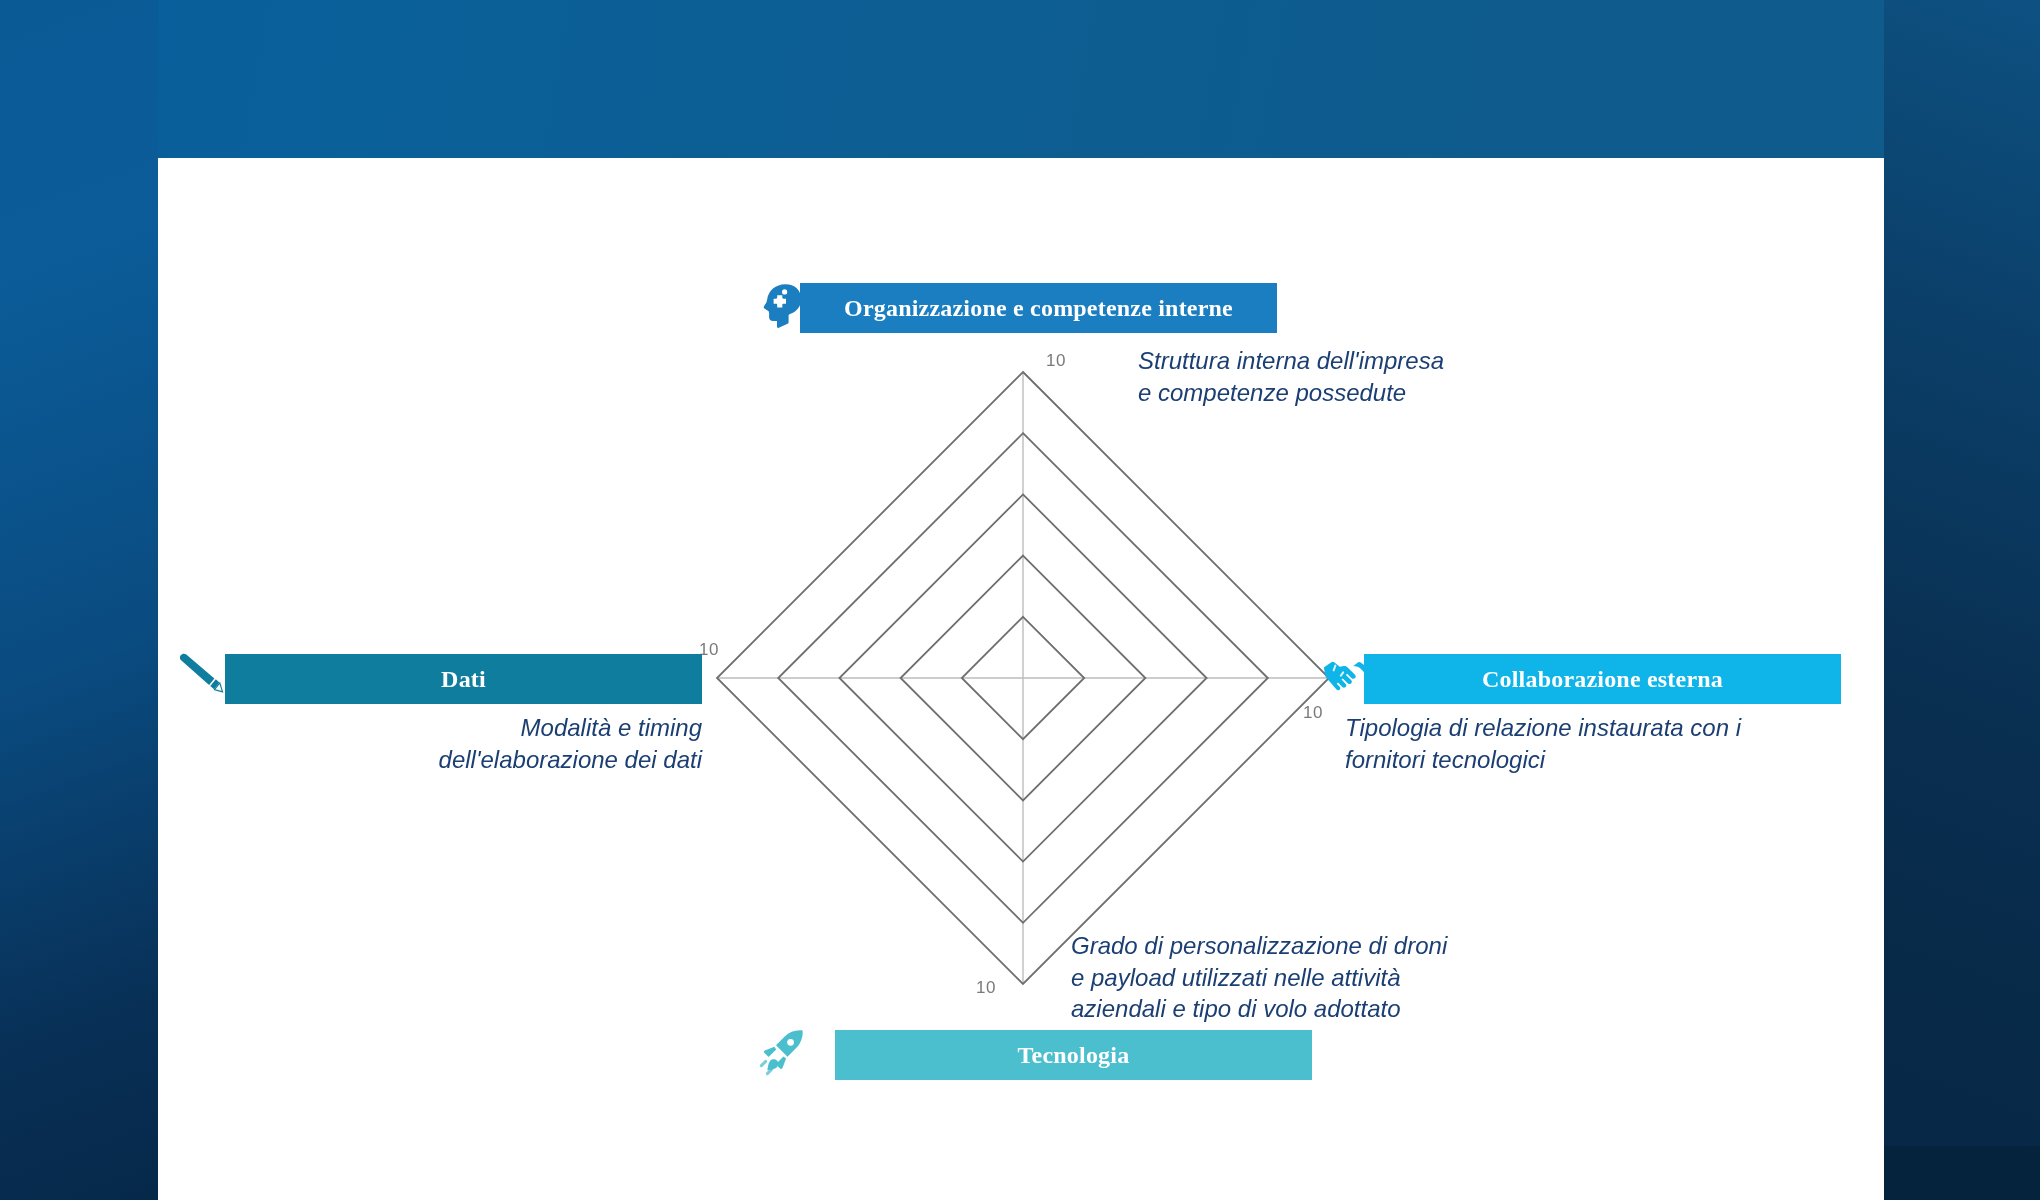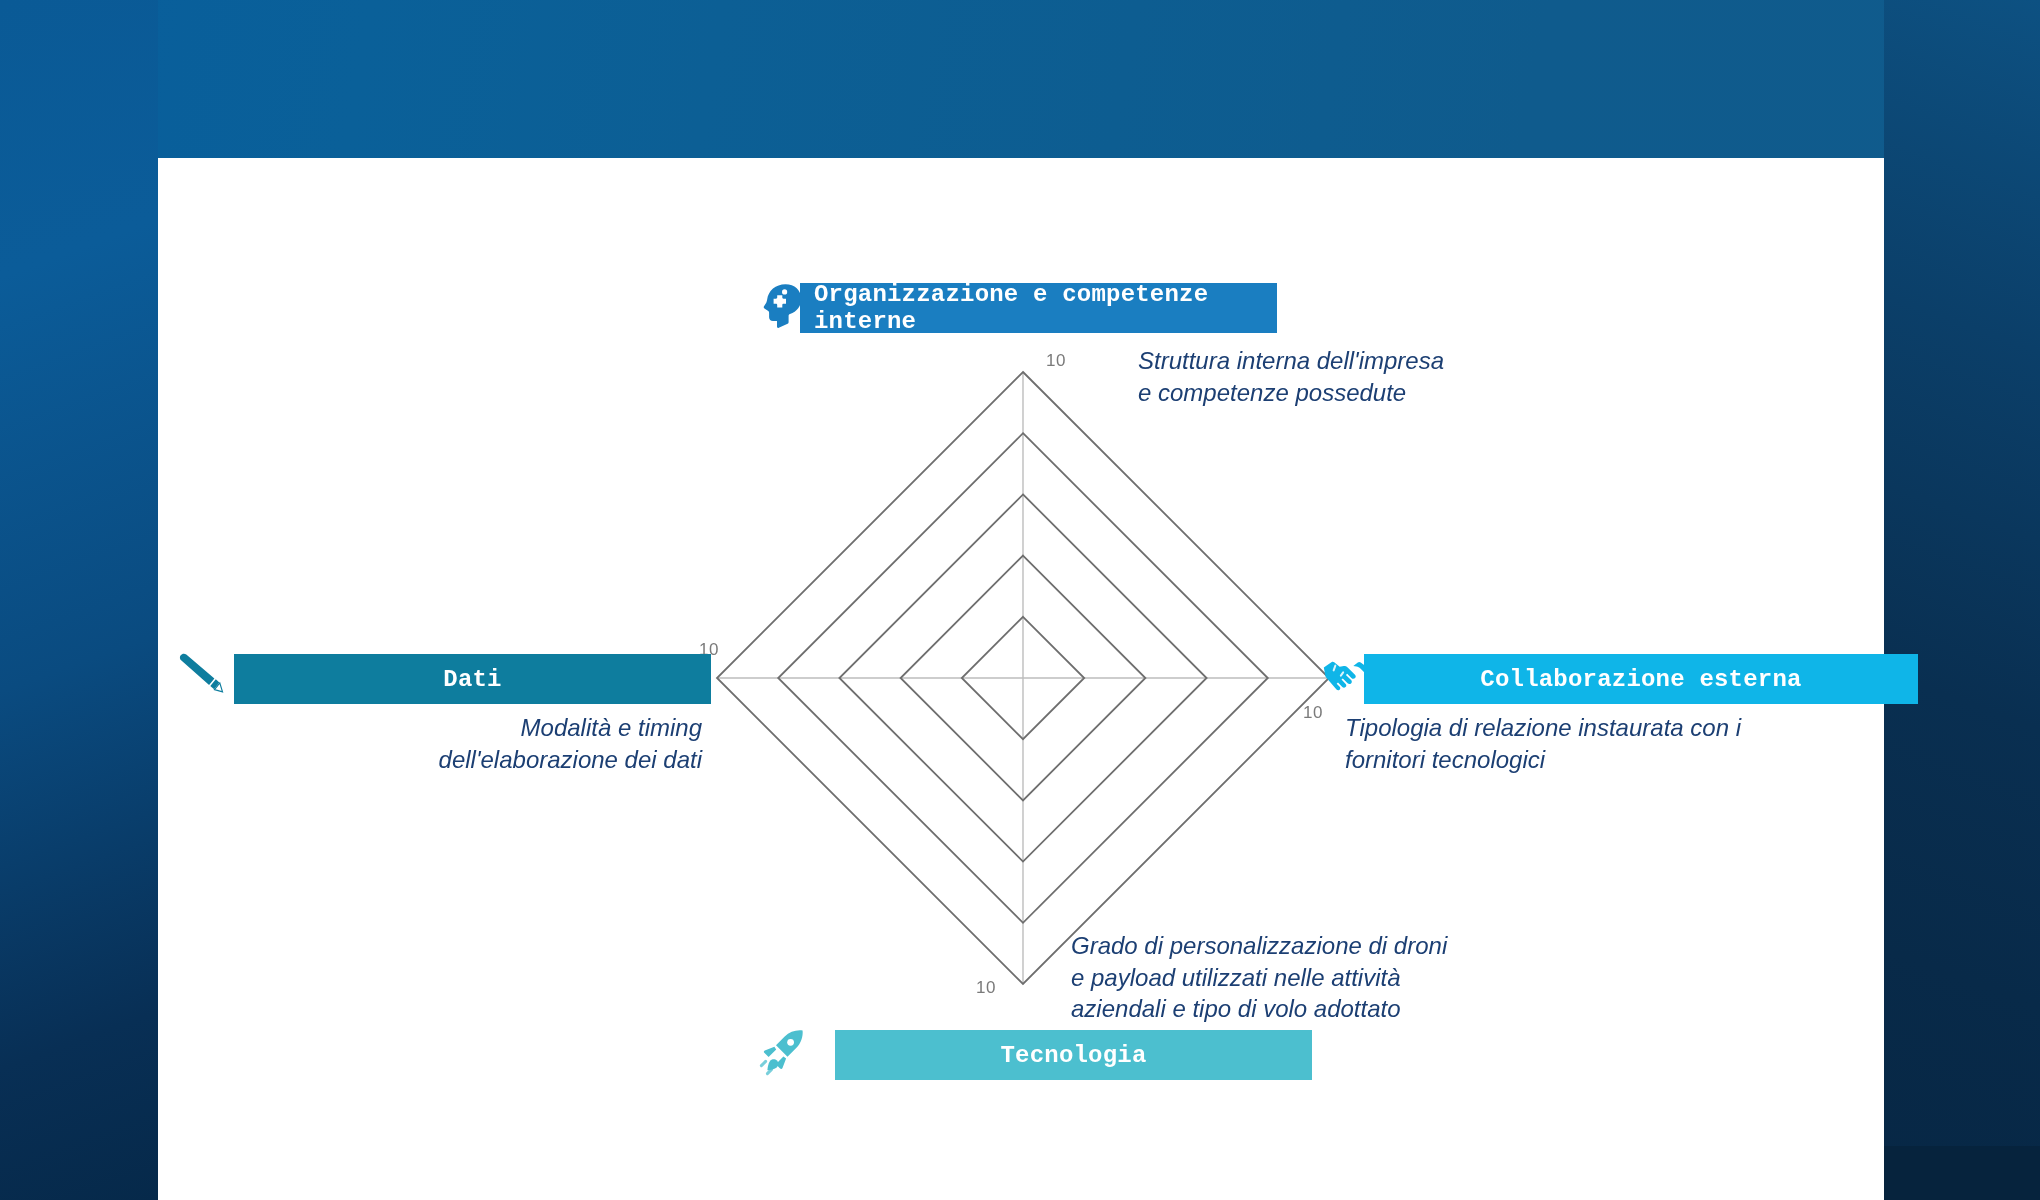--- a/index.html
+++ b/index.html
@@ -87,39 +87,38 @@
 
   
   .banner {
     position: absolute;
     display: flex;
     align-items: center;
     justify-content: center;
     color: #ffffff;
     font-weight: bold;
     font-size: 24px;
-    font-family: Liberation Mono, monospace;
+    font-family: Liberation Serif, serif;
     letter-spacing: 0.2px;
     box-sizing: border-box;
     padding: 0 14px;
   }
   .banner-org {
     left: 800px; top: 283px;
     width: 477px; height: 50px;
     background: #1a7ec1;
   }
   .banner-dati {
     left: 225px; top: 654px;
     width: 477px; height: 50px;
     background: #0e7d9e;
-    margin-left: 9px;
   }
   .banner-collab {
     left: 1364px; top: 654px;
-    width: 554px; height: 50px;
+    width: 477px; height: 50px;
     background: #0fb5e8;
   }
   .banner-tech {
     left: 800px; top: 1030px;
     width: 477px; height: 50px;
     background: #4cbfcf;
     margin-left: 35px;
   }
 
   

